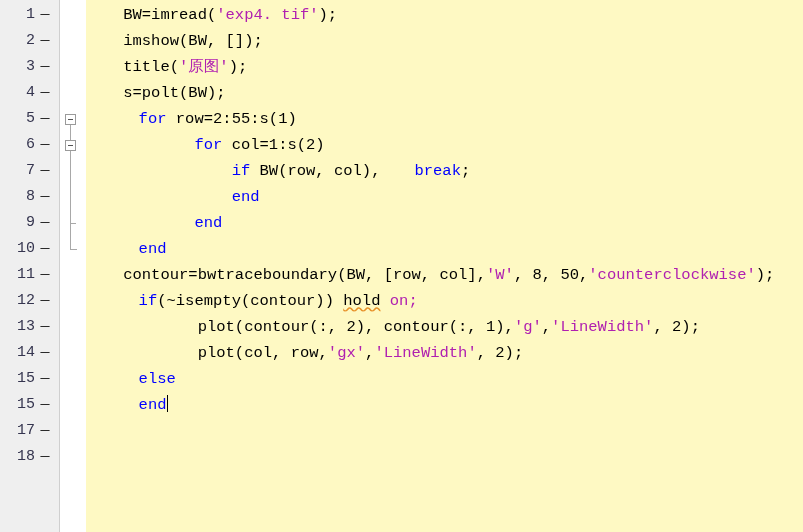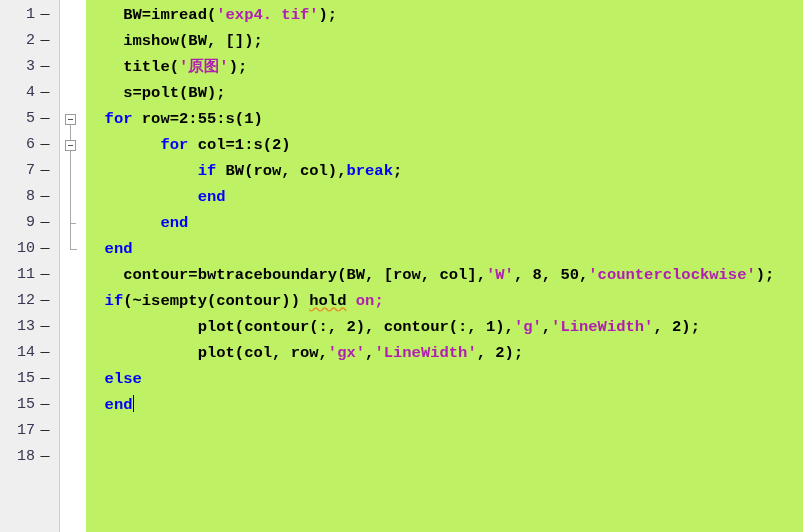--- a/index.html
+++ b/index.html
@@ -91,34 +91,33 @@
     height: 1px;
     background: #a8a8a8;
   }
 
   
   #code {
     position: relative;
     flex: 1;
     height: 532px;
     padding-top: 2px;
-    background: #bef264;
+    background: #fef9c3;
     overflow: hidden;
-    font-weight: bold;
   }
   .cline {
     height: 26px;
     line-height: 26px;
     font-size: 15.5px;
     white-space: pre;
     color: #000000;
     font-family: "Liberation Mono", "DejaVu Sans Mono", monospace;
     letter-spacing: 0px;
   }
-  .kw   { color: #0000ff; }
+  .kw   { color: #0000ff; margin-left: 34px; }
   .str  { color: #b020b0; }
   .pln  { color: #000000; }
   .warn {
     color: #000000;
     text-decoration: underline wavy #e8922a;
     text-decoration-skip-ink: none;
   }
   .caret {
     display: inline-block;
     width: 1px;

